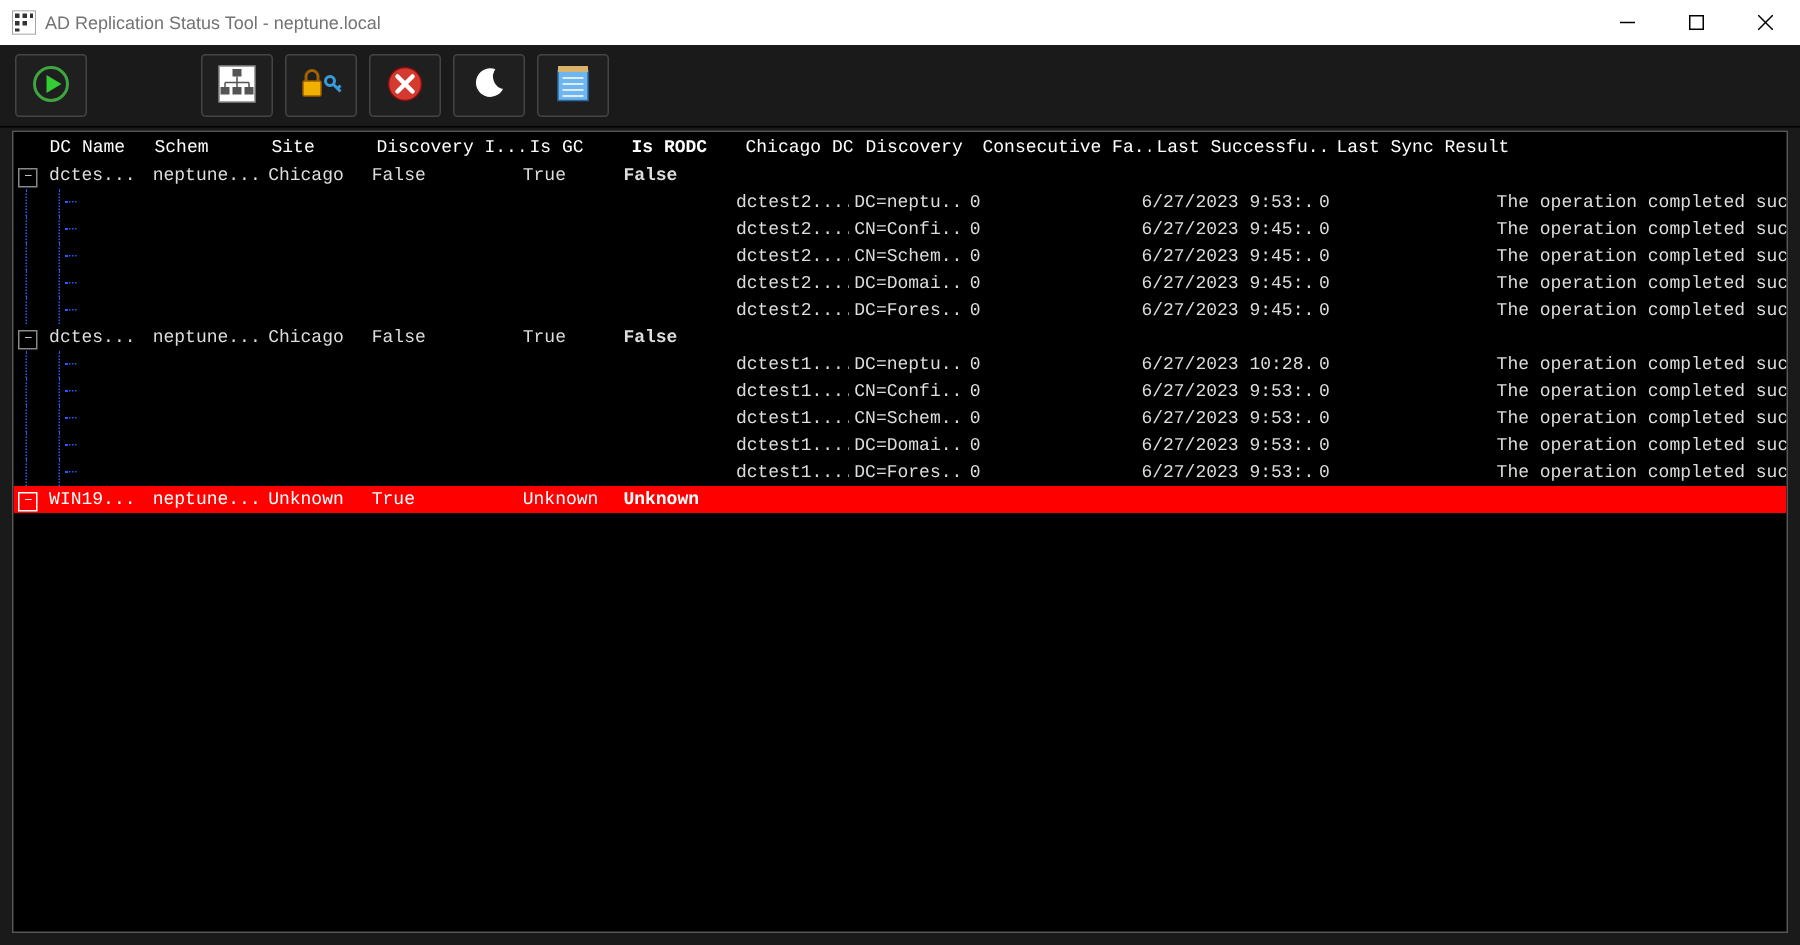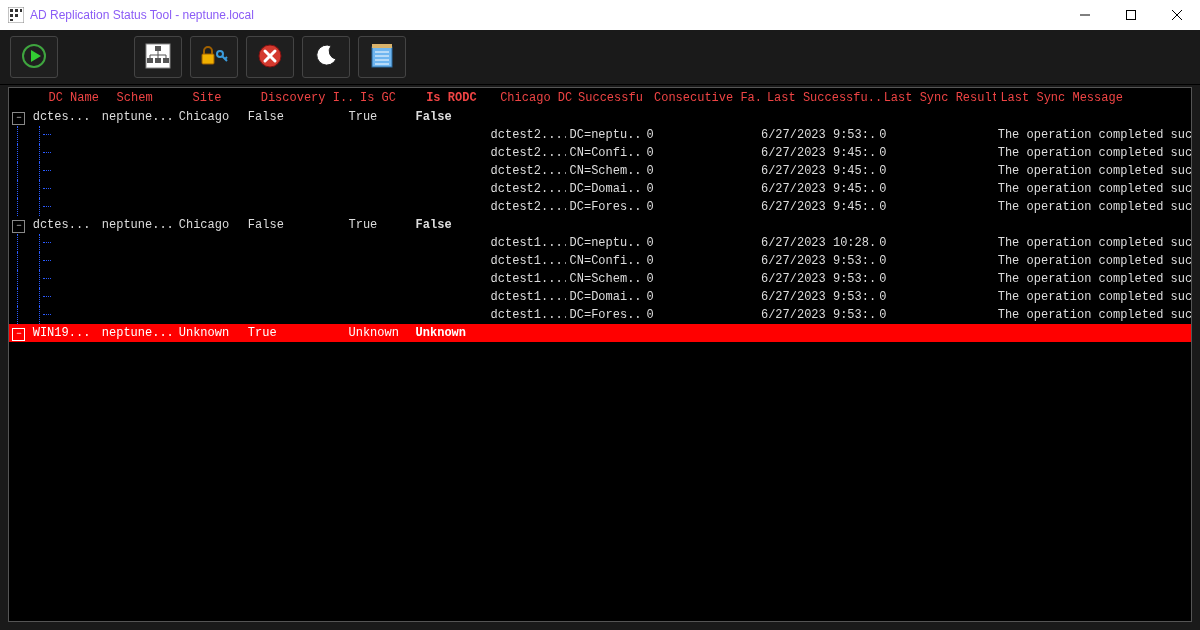--- a/index.html
+++ b/index.html
@@ -18,21 +18,21 @@
     height: 630px;
     background: #1a1a1a;
     display: flex;
     flex-direction: column;
   }
   .titlebar {
     height: 30px;
     background: #ffffff;
     display: flex;
     align-items: center;
-    color: #8b5cf6;
+    color: #737373;
     font-size: 12px;
     user-select: none;
   }
   .titlebar .app-icon {
     width: 16px;
     height: 16px;
     margin-left: 8px;
     margin-right: 6px;
     display: inline-flex;
     align-items: center;
@@ -87,26 +87,25 @@
     font-size: 12px;
     color: #ddd;
     white-space: nowrap;
   }
   .row {
     display: flex;
     height: 18px;
     line-height: 18px;
   }
   .row.header {
-    color: #ef4444;
+    color: #ffffff;
     font-weight: normal;
     border-bottom: 0;
     height: 20px;
     line-height: 20px;
-    margin-left: 16px;
   }
   .row.error {
     background: #ff0000;
     color: #fff;
   }
   .cell {
     overflow: hidden;
     text-overflow: clip;
     padding-left: 4px;
     box-sizing: border-box;
@@ -259,25 +258,24 @@
     <div class="grid" id="grid">
         <div class="row header">
           <div class="cell c-tree"></div>
           <div class="cell c-dcname">DC Name</div>
           <div class="cell c-domain">Schem</div>
           <div class="cell c-site">Site</div>
           <div class="cell c-disc">Discovery I...</div>
           <div class="cell c-isgc">Is GC</div>
           <div class="cell c-isrodc">Is RODC</div>
           <div class="cell c-srcdc">Chicago DC</div>
-          <div class="cell c-part">Successfu</div>
+          <div class="cell c-part">Discovery</div>
           <div class="cell c-consec">Consecutive Fa...</div>
           <div class="cell c-lastsu">Last Successfu...</div>
           <div class="cell c-lastres">Last Sync Result</div>
-          <div class="cell c-lastmsg">Last Sync Message</div>
         </div>
         <div class="row">
           <div class="cell c-tree"><span class="collapse-box">−</span></div>
           <div class="cell c-dcname">dctes...</div>
           <div class="cell c-domain">neptune....</div>
           <div class="cell c-site">Chicago</div>
           <div class="cell c-disc">False</div>
           <div class="cell c-isgc">True</div>
           <div class="cell c-isrodc">False</div>
           <div class="cell c-srcdc"></div>

